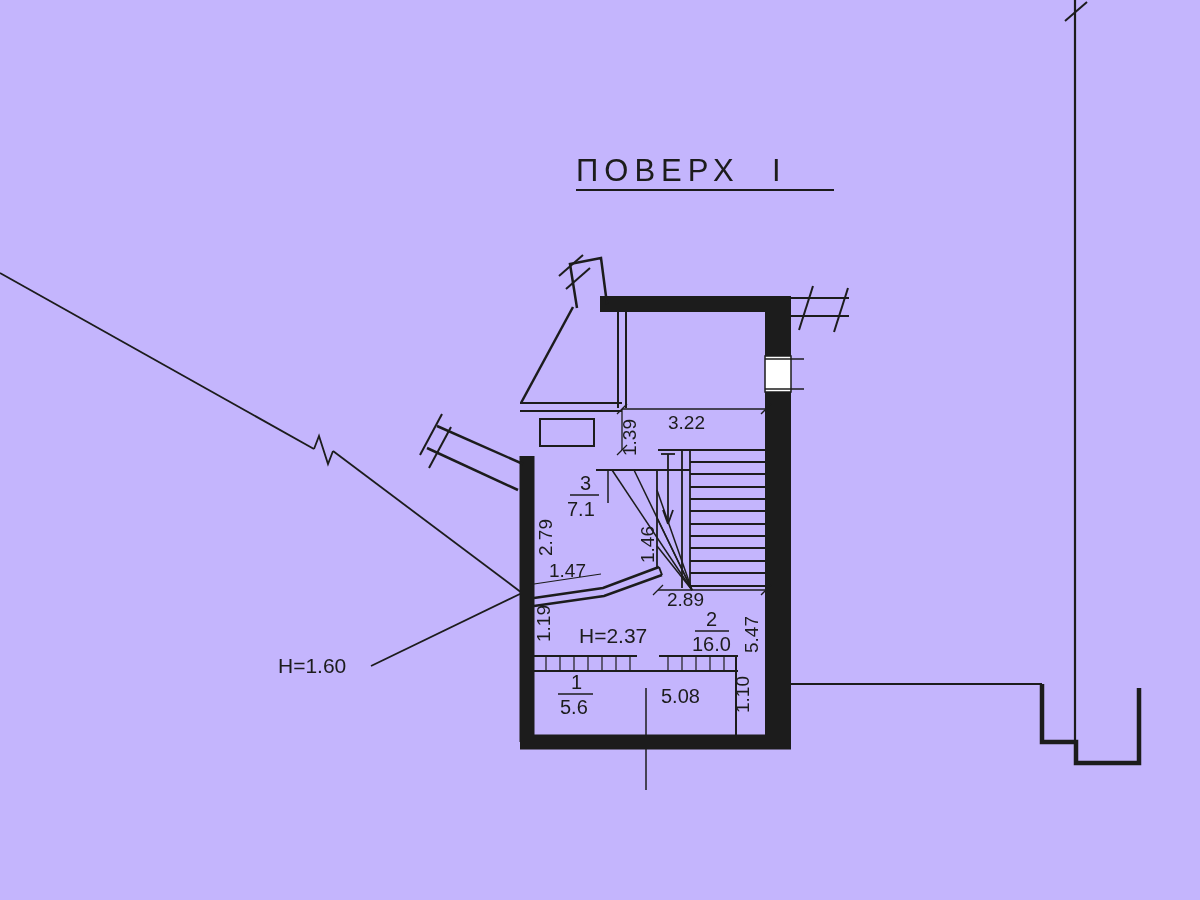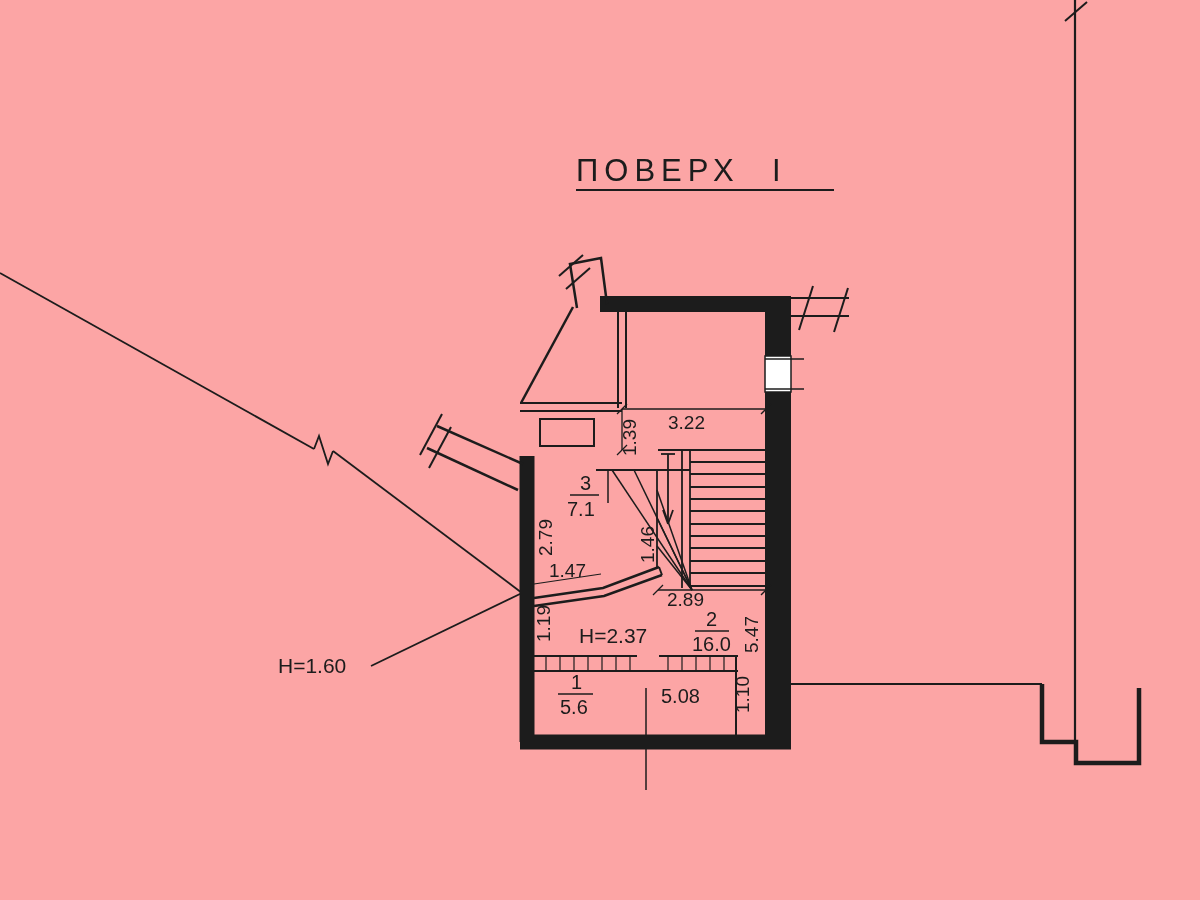--- a/index.html
+++ b/index.html
@@ -1,20 +1,20 @@
 <!DOCTYPE html>
 <html><head>
 <meta charset="utf-8">
 <style>
   html, body { margin: 0; padding: 0; background: #ffffff; }
   .page {
     position: relative;
     width: 1200px;
     height: 900px;
-    background: #fca5a5;
+    background: #c4b5fd;
     overflow: hidden;
     font-family: "Liberation Sans", sans-serif;
   }
   svg { position: absolute; top: 0; left: 0; }
   text {
     fill: #1c1c1c;
     font-family: "Liberation Sans", sans-serif;
   }
   .t-title { font-size: 31px; letter-spacing: 6px; }
   .t-dim   { font-size: 19px; }

